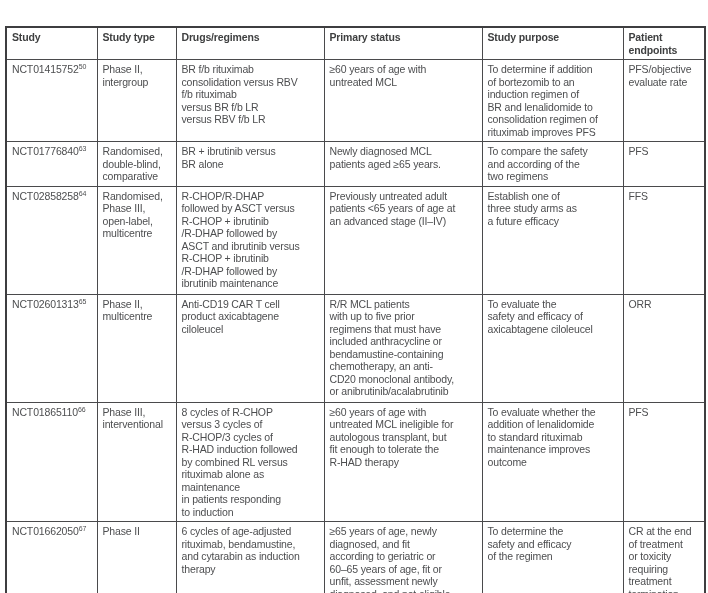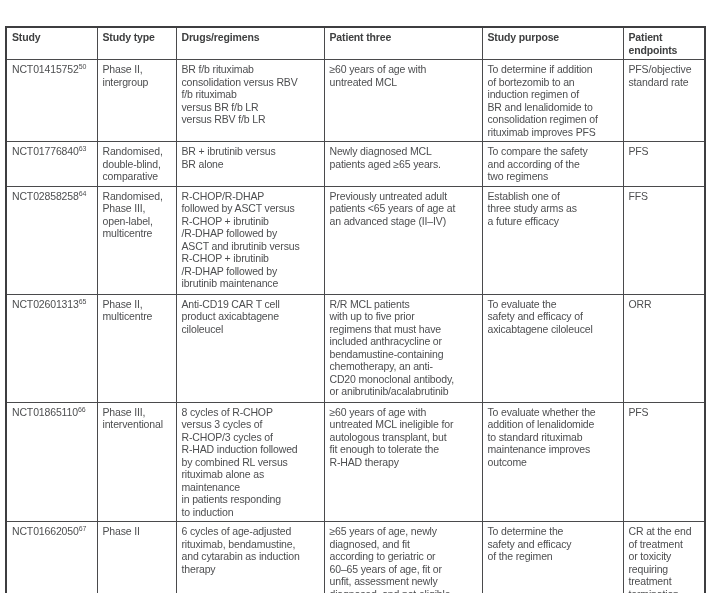--- a/index.html
+++ b/index.html
@@ -63,21 +63,21 @@
       <col style="width:148px">
       <col style="width:158px">
       <col style="width:141px">
       <col style="width:82px">
     </colgroup>
     <thead>
       <tr class="hrow">
         <th>Study</th>
         <th>Study type</th>
         <th>Drugs/regimens</th>
-        <th>Patient three</th>
+        <th>Primary status</th>
         <th>Study purpose</th>
         <th>Patient endpoints</th>
       </tr>
     </thead>
     <tbody>
       <tr class="row-0">
         <td><span>NCT01415752</span><sup class="ref">50</sup></td>
         <td>Phase II,
 intergroup</td>
         <td>BR f/b rituximab
@@ -87,21 +87,21 @@
 versus RBV f/b LR</td>
         <td>≥60 years of age with
 untreated MCL</td>
         <td>To determine if addition
 of bortezomib to an
 induction regimen of
 BR and lenalidomide to
 consolidation regimen of
 rituximab improves PFS</td>
         <td>PFS/objective
-standard rate</td>
+evaluate rate</td>
       </tr>
       <tr class="row-1">
         <td><span>NCT01776840</span><sup class="ref">63</sup></td>
         <td>Randomised,
 double-blind,
 comparative</td>
         <td>BR + ibrutinib versus
 BR alone</td>
         <td>Newly diagnosed MCL
 patients aged ≥65 years.</td>

